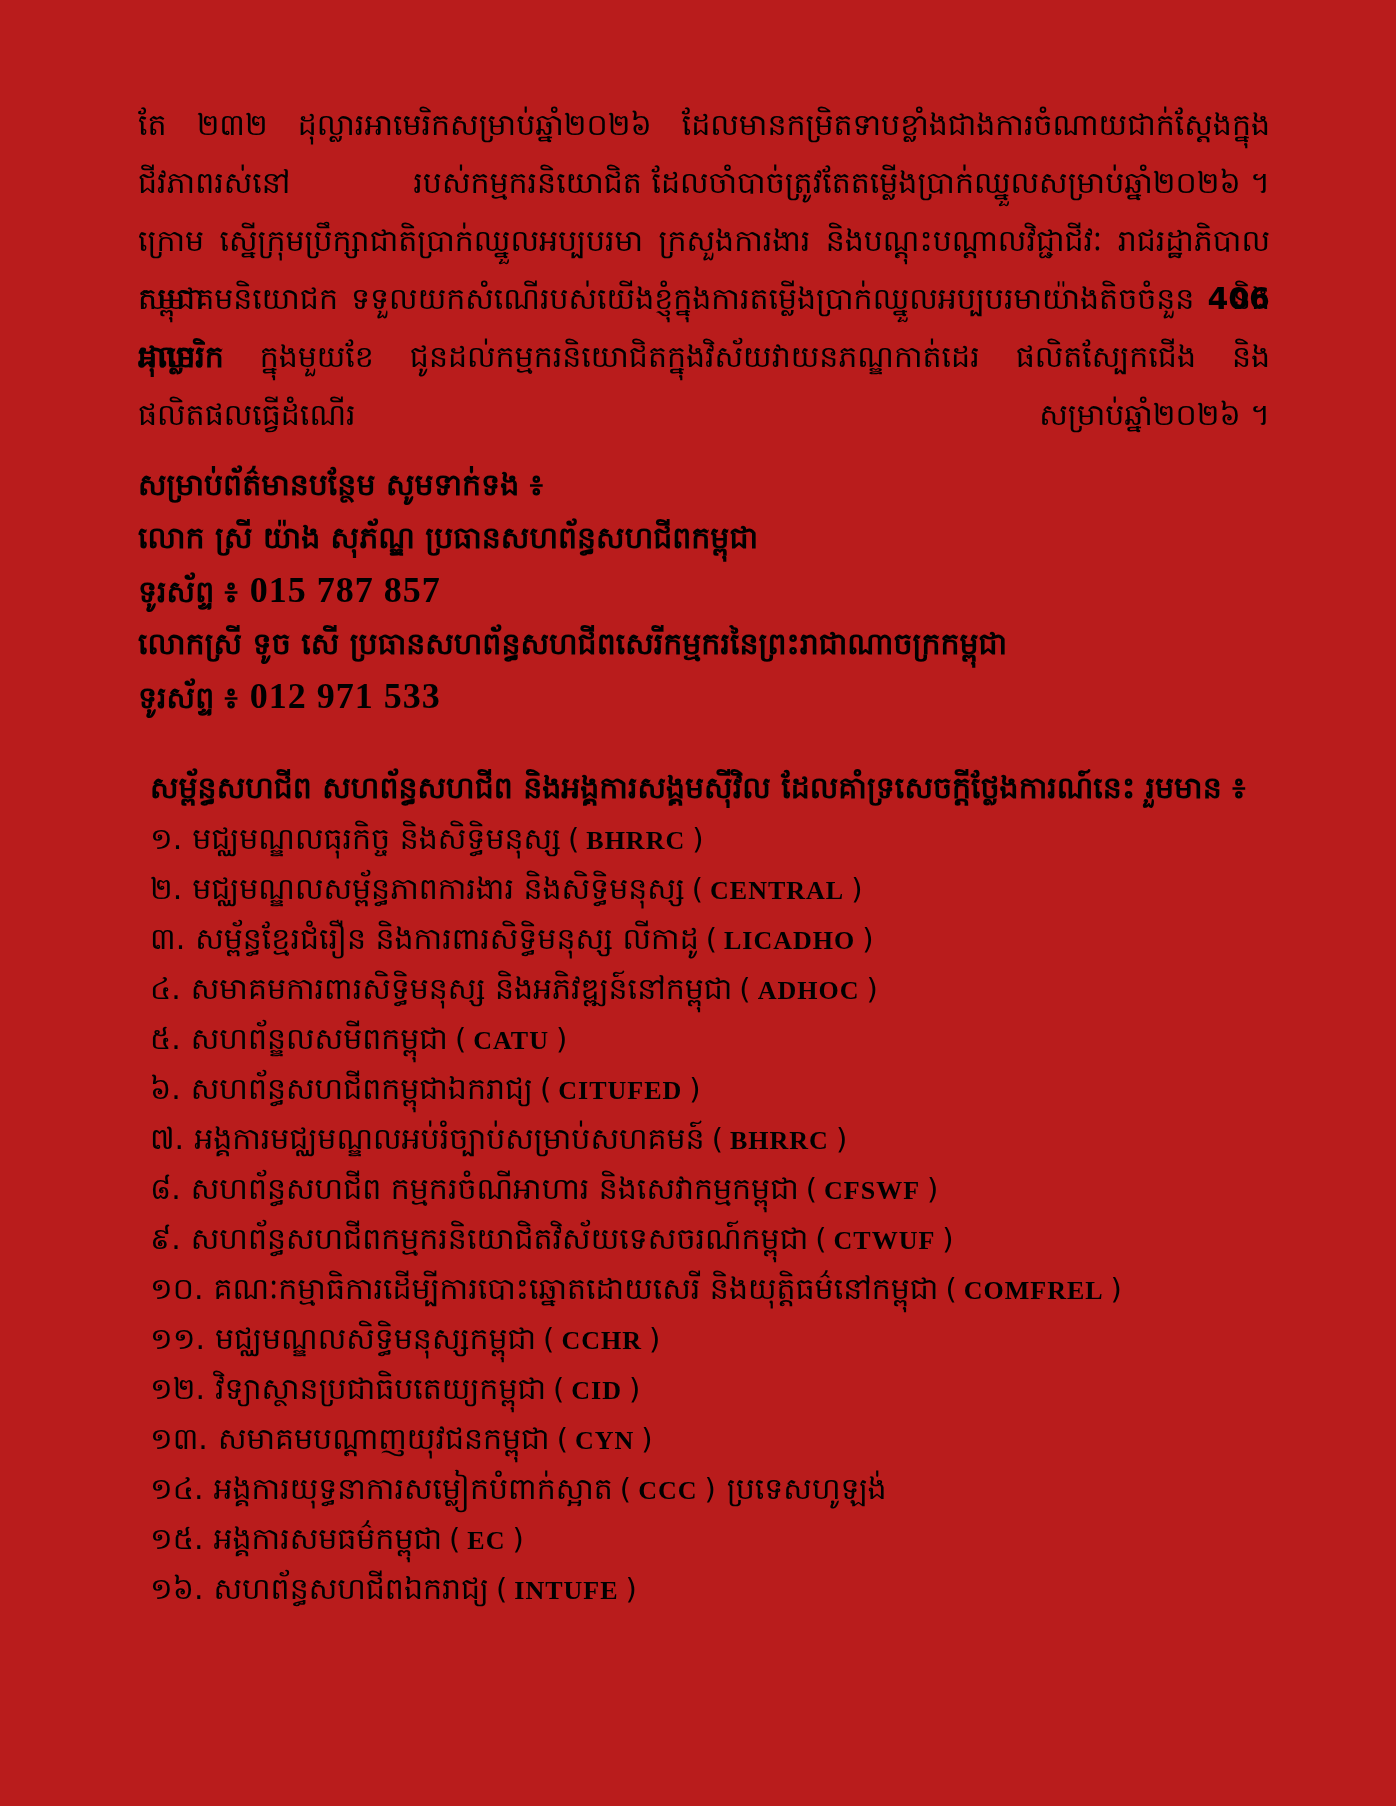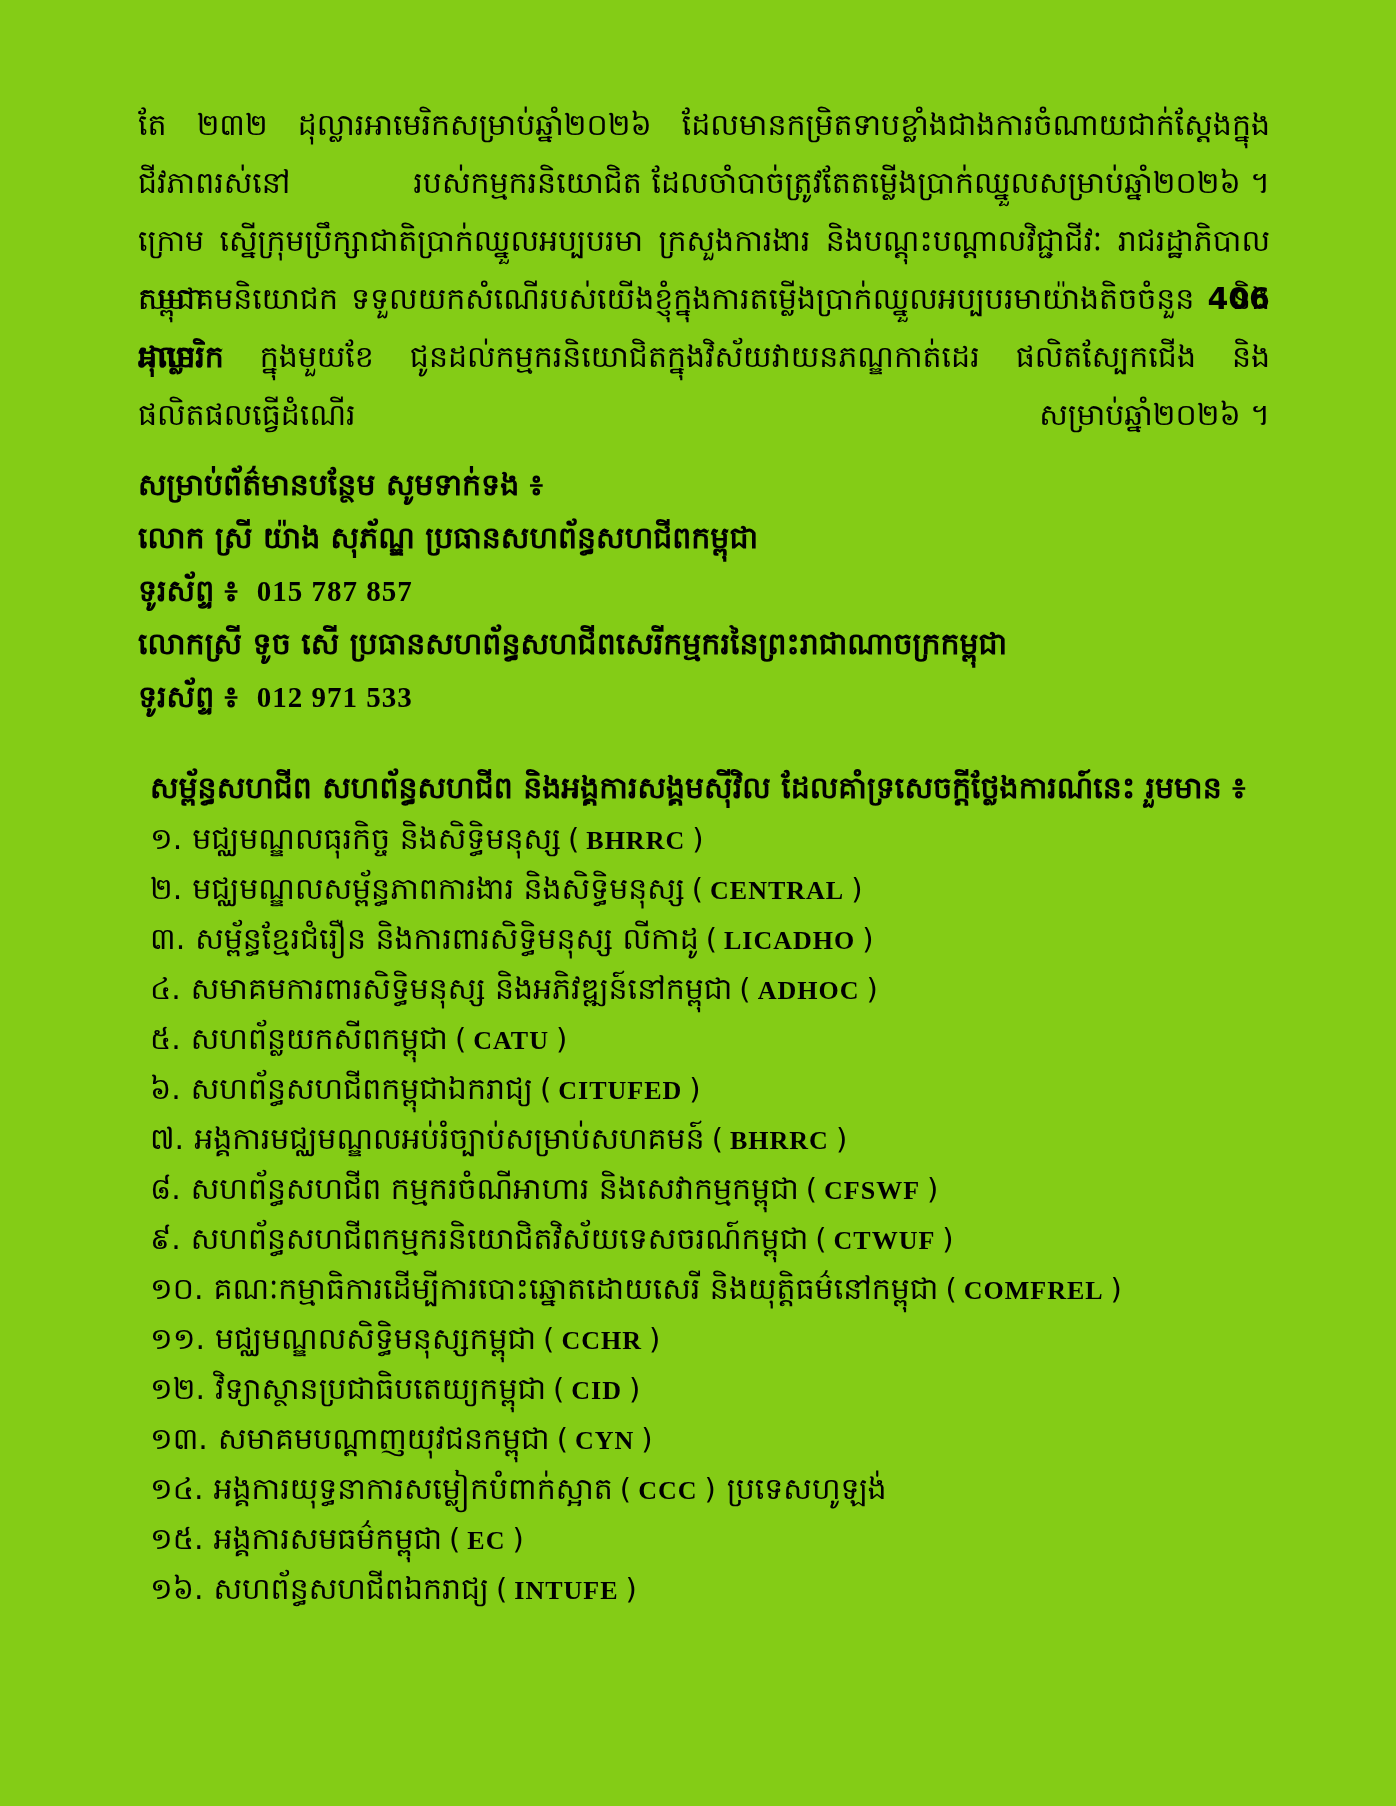--- a/index.html
+++ b/index.html
@@ -12,21 +12,21 @@
     height: 1806px;
     font-family: "DejaVu Sans", sans-serif;
     color: #000000;
     overflow: hidden;
   }
   .page {
     box-sizing: border-box;
     width: 1396px;
     height: 1806px;
     padding: 96px 126px 0 138px;
-    background: #84cc16;
+    background: #b91c1c;
   }
   
   .pline {
     font-size: 30px;
     line-height: 58px;
     height: 58px;
     white-space: nowrap;
     text-align: right;
   }
   .pline.just {
@@ -40,23 +40,23 @@
   .contact { margin-top: 14px; }
   .cline {
     font-size: 30px;
     line-height: 53px;
     height: 53px;
     font-weight: bold;
     white-space: nowrap;
   }
   .lat {
     font-family: "Liberation Serif", serif;
-    font-size: 29px;
+    font-size: 36px;
     font-weight: bold;
-    margin-left: 19px;
+    margin-left: 12px;
     letter-spacing: 1px;
   }
   
   .supporters { margin-top: 38px; margin-left: 12px; }
   .sheading {
     font-size: 30px;
     line-height: 53px;
     height: 53px;
     font-weight: bold;
     white-space: nowrap;
@@ -103,21 +103,21 @@
   </div>
 
   <div class="supporters">
     <div class="sheading"><span>សម្ព័ន្ធសហជីព សហព័ន្ធសហជីព និងអង្គការសង្គមស៊ីវិល ដែលគាំទ្រសេចក្តីថ្លែងការណ៍នេះ រួមមាន ៖</span></div>
 
     <div class="slist">
       <div class="sitem"><span class="num">១.</span><span class="sname">មជ្ឈមណ្ឌលធុរកិច្ច និងសិទ្ធិមនុស្ស</span><span class="paren">(</span><span class="abbr">BHRRC</span><span class="paren">)</span><span class="suffix"></span></div>
       <div class="sitem"><span class="num">២.</span><span class="sname">មជ្ឈមណ្ឌលសម្ព័ន្ធភាពការងារ និងសិទ្ធិមនុស្ស</span><span class="paren">(</span><span class="abbr">CENTRAL</span><span class="paren">)</span><span class="suffix"></span></div>
       <div class="sitem"><span class="num">៣.</span><span class="sname">សម្ព័ន្ធខ្មែរជំរឿន និងការពារសិទ្ធិមនុស្ស លីកាដូ</span><span class="paren">(</span><span class="abbr">LICADHO</span><span class="paren">)</span><span class="suffix"></span></div>
       <div class="sitem"><span class="num">៤.</span><span class="sname">សមាគមការពារសិទ្ធិមនុស្ស និងអភិវឌ្ឍន៍នៅកម្ពុជា</span><span class="paren">(</span><span class="abbr">ADHOC</span><span class="paren">)</span><span class="suffix"></span></div>
-      <div class="sitem"><span class="num">៥.</span><span class="sname">សហព័ន្លយកសីពកម្ពុជា</span><span class="paren">(</span><span class="abbr">CATU</span><span class="paren">)</span><span class="suffix"></span></div>
+      <div class="sitem"><span class="num">៥.</span><span class="sname">សហព័ន្ឌលសមីពកម្ពុជា</span><span class="paren">(</span><span class="abbr">CATU</span><span class="paren">)</span><span class="suffix"></span></div>
       <div class="sitem"><span class="num">៦.</span><span class="sname">សហព័ន្ធសហជីពកម្ពុជាឯករាជ្យ</span><span class="paren">(</span><span class="abbr">CITUFED</span><span class="paren">)</span><span class="suffix"></span></div>
       <div class="sitem"><span class="num">៧.</span><span class="sname">អង្គការមជ្ឈមណ្ឌលអប់រំច្បាប់សម្រាប់សហគមន៍</span><span class="paren">(</span><span class="abbr">BHRRC</span><span class="paren">)</span><span class="suffix"></span></div>
       <div class="sitem"><span class="num">៨.</span><span class="sname">សហព័ន្ធសហជីព កម្មករចំណីអាហារ និងសេវាកម្មកម្ពុជា</span><span class="paren">(</span><span class="abbr">CFSWF</span><span class="paren">)</span><span class="suffix"></span></div>
       <div class="sitem"><span class="num">៩.</span><span class="sname">សហព័ន្ធសហជីពកម្មករនិយោជិតវិស័យទេសចរណ៍កម្ពុជា</span><span class="paren">(</span><span class="abbr">CTWUF</span><span class="paren">)</span><span class="suffix"></span></div>
       <div class="sitem"><span class="num">១០.</span><span class="sname">គណៈកម្មាធិការដើម្បីការបោះឆ្នោតដោយសេរី និងយុត្តិធម៌នៅកម្ពុជា</span><span class="paren">(</span><span class="abbr">COMFREL</span><span class="paren">)</span><span class="suffix"></span></div>
       <div class="sitem"><span class="num">១១.</span><span class="sname">មជ្ឈមណ្ឌលសិទ្ធិមនុស្សកម្ពុជា</span><span class="paren">(</span><span class="abbr">CCHR</span><span class="paren">)</span><span class="suffix"></span></div>
       <div class="sitem"><span class="num">១២.</span><span class="sname">វិទ្យាស្ថានប្រជាធិបតេយ្យកម្ពុជា</span><span class="paren">(</span><span class="abbr">CID</span><span class="paren">)</span><span class="suffix"></span></div>
       <div class="sitem"><span class="num">១៣.</span><span class="sname">សមាគមបណ្តាញយុវជនកម្ពុជា</span><span class="paren">(</span><span class="abbr">CYN</span><span class="paren">)</span><span class="suffix"></span></div>
       <div class="sitem"><span class="num">១៤.</span><span class="sname">អង្គការយុទ្ធនាការសម្លៀកបំពាក់ស្អាត</span><span class="paren">(</span><span class="abbr">CCC</span><span class="paren">)</span><span class="suffix">ប្រទេសហូឡង់</span></div>
       <div class="sitem"><span class="num">១៥.</span><span class="sname">អង្គការសមធម៌កម្ពុជា</span><span class="paren">(</span><span class="abbr">EC</span><span class="paren">)</span><span class="suffix"></span></div>

